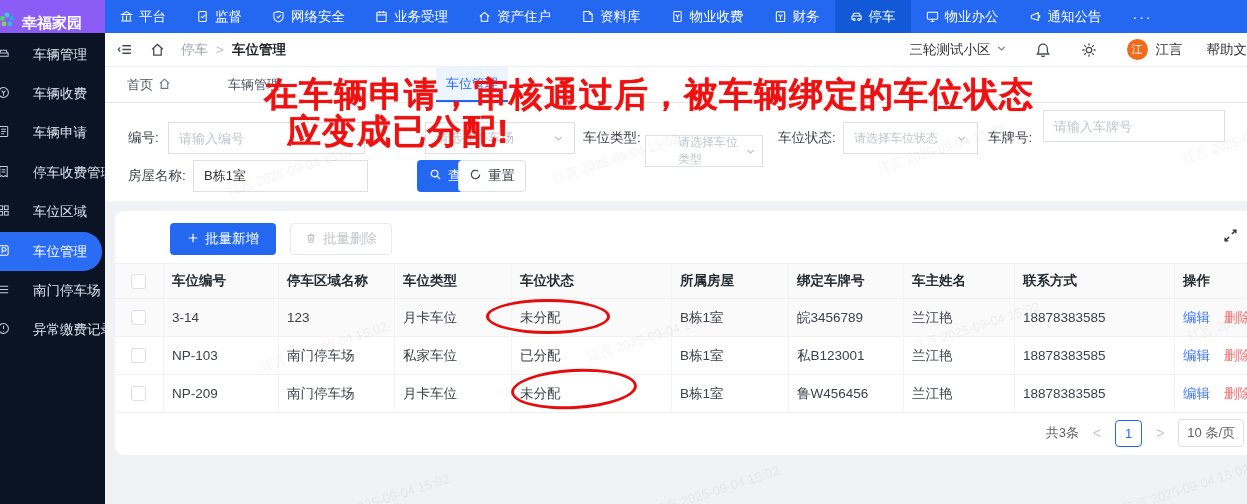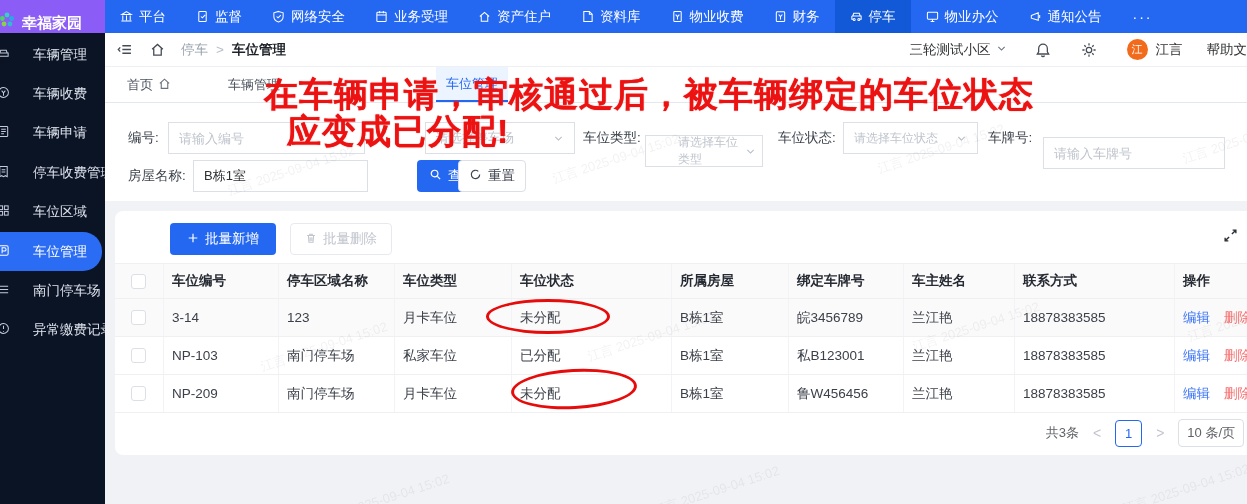--- a/index.html
+++ b/index.html
@@ -353,21 +353,21 @@
       <span class="f-label" style="left:673px; top:19px;">车位状态:</span>
       <div class="f-box" style="left:738px; top:19px; width:135px;">
         <span class="ph" style="font-size:12px;">请选择车位状态</span>
         <span class="chev">
             <svg width="11" height="11" viewBox="0 0 14 14" fill="none" stroke="currentColor" stroke-width="1.4">
               <path d="M3 5l4 4 4-4"></path>
             </svg>
           </span>
       </div>
       <span class="f-label" style="left:883px; top:19px;">车牌号:</span>
-      <input class="f-box" style="left: 938px; top: 34px; width: 182px;" placeholder="请输入车牌号">
+      <input class="f-box" style="left: 938px; top: 7px; width: 182px;" placeholder="请输入车牌号">
 
       <span class="f-label" style="left:23px; top:57px;">房屋名称:</span>
       <input class="f-box" style="left: 88px; top: 57px; width: 175px;" value="B栋1室">
       <div class="btn btn-primary" style="position:absolute; left:275px; top:57px; width:70px;">
         <span><svg width="13" height="13" viewBox="0 0 14 14" fill="none" stroke="#fff" stroke-width="1.3">
               <circle cx="6" cy="6" r="3.6"></circle>
               <path d="M9 9l3 3"></path>
             </svg></span>
         <span>查询</span>
       </div>

